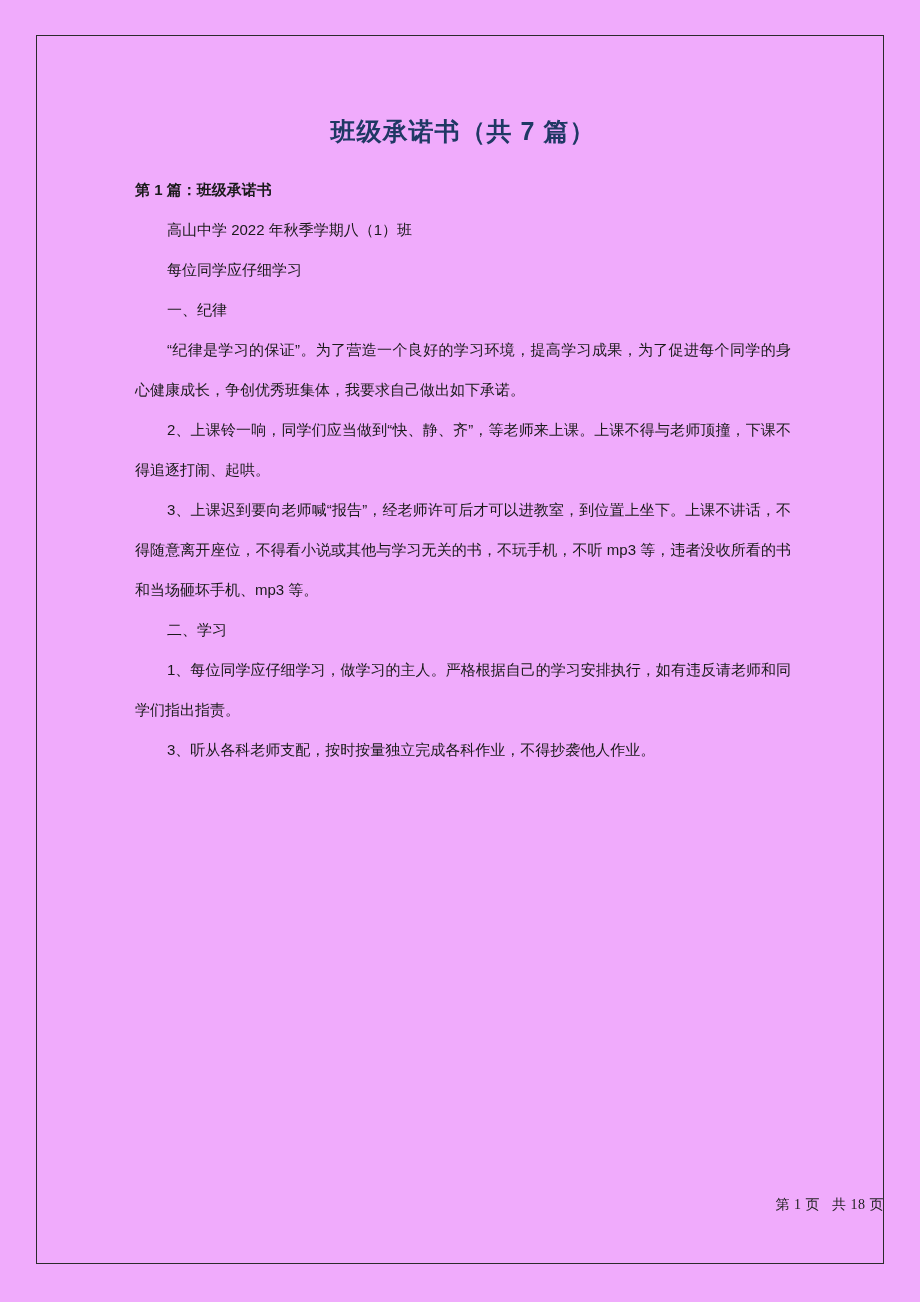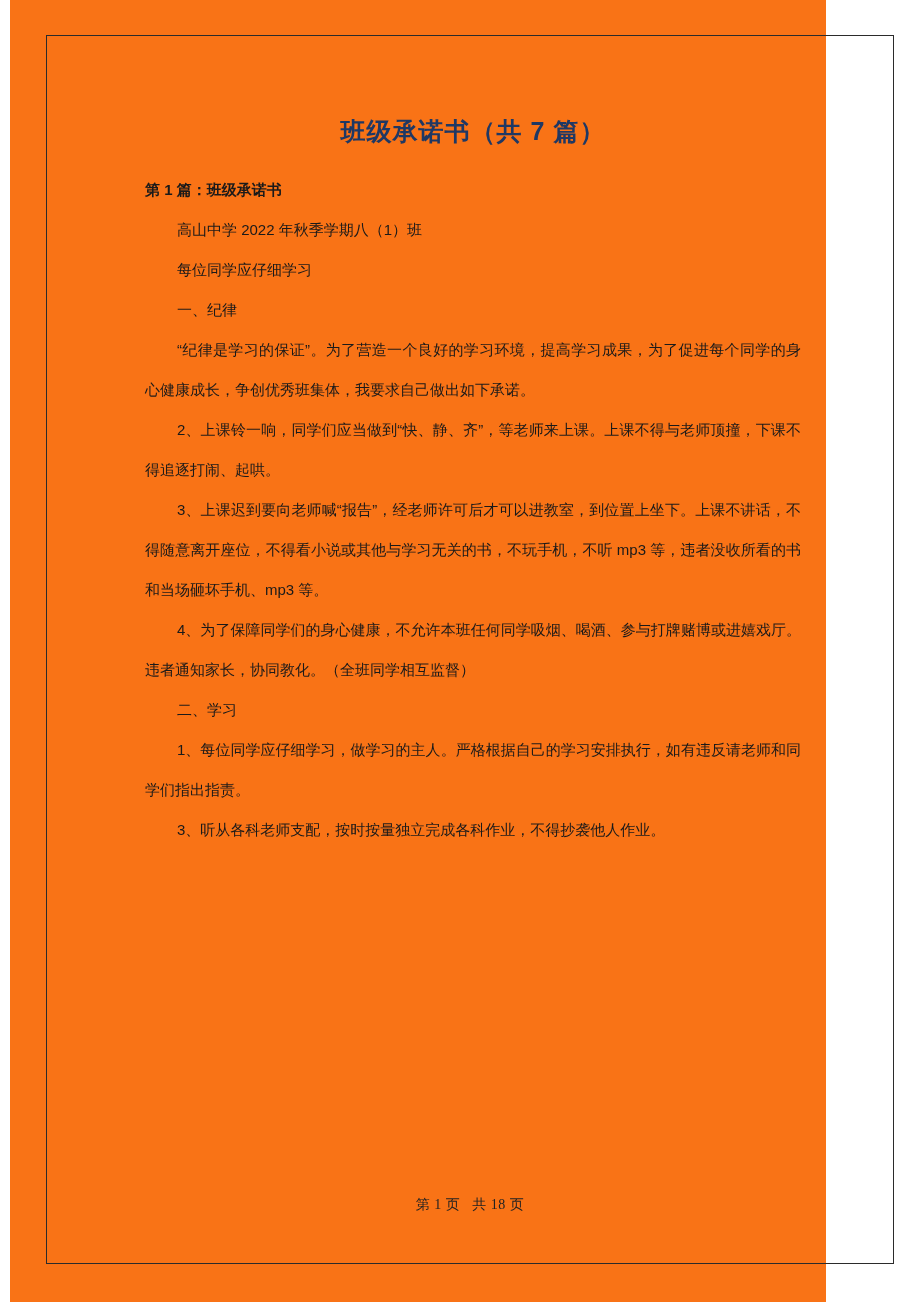--- a/index.html
+++ b/index.html
@@ -9,25 +9,24 @@
   }
   body {
     width: 920px;
     height: 1302px;
     font-family: "Liberation Sans", "DejaVu Sans", sans-serif;
     -webkit-font-smoothing: antialiased;
   }
 
   #page {
     position: relative;
-    width: 816px;
+    width: 920px;
     height: 1302px;
-    background: #f97316;
+    background: #f0abfc;
     box-sizing: border-box;
-    margin-left: 10px;
   }
 
   
   #page-frame {
     position: absolute;
     left: 36px;
     top: 35px;
     width: 848px;
     height: 1229px;
     border: 1.4px solid #2b2b2b;
@@ -78,21 +77,21 @@
 
   .para.noindent {
     text-indent: 0;
   }
 
   #footer {
     position: absolute;
     left: 36px;
     top: 1196px;
     width: 848px;
-    text-align: center;
+    text-align: right;
     font-family: "Liberation Serif", "DejaVu Serif", serif;
     font-size: 14px;
     color: #222222;
     letter-spacing: 0.5px;
   }
   #footer .gap { display: inline-block; width: 12px; }
 </style>
 </head>
 <body>
 
@@ -112,21 +111,20 @@
 
     <p class="para indent">一、纪律</p>
 
     <p class="para indent">“纪律是学习的保证”。为了营造一个良好的学习环境，提高学习成果，为了促进每个同学的身心健康成长，争创优秀班集体，我要求自己做出如下承诺。</p>
 
 
     <p class="para indent">2、上课铃一响，同学们应当做到“快、静、齐”，等老师来上课。上课不得与老师顶撞，下课不得追逐打闹、起哄。</p>
 
     <p class="para indent">3、上课迟到要向老师喊“报告”，经老师许可后才可以进教室，到位置上坐下。上课不讲话，不得随意离开座位，不得看小说或其他与学习无关的书，不玩手机，不听 mp3 等，违者没收所看的书和当场砸坏手机、mp3 等。</p>
 
-    <p class="para indent">4、为了保障同学们的身心健康，不允许本班任何同学吸烟、喝酒、参与打牌赌博或进嬉戏厅。违者通知家长，协同教化。（全班同学相互监督）</p>
 
     <p class="para indent">二、学习</p>
 
     <p class="para indent">1、每位同学应仔细学习，做学习的主人。严格根据自己的学习安排执行，如有违反请老师和同学们指出指责。</p>
 
     <p class="para indent">3、听从各科老师支配，按时按量独立完成各科作业，不得抄袭他人作业。</p>
 
   </div>
 
   <div id="footer">

